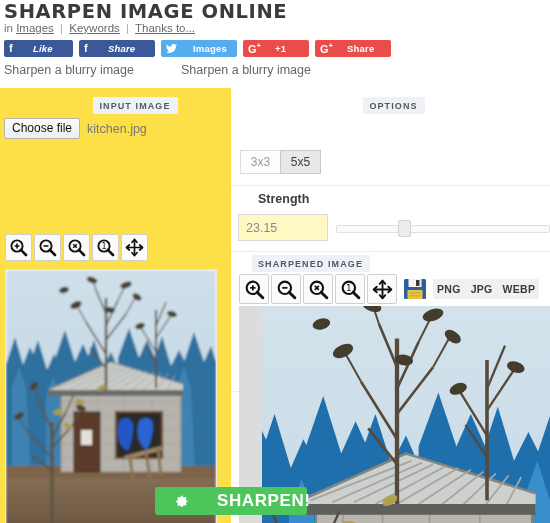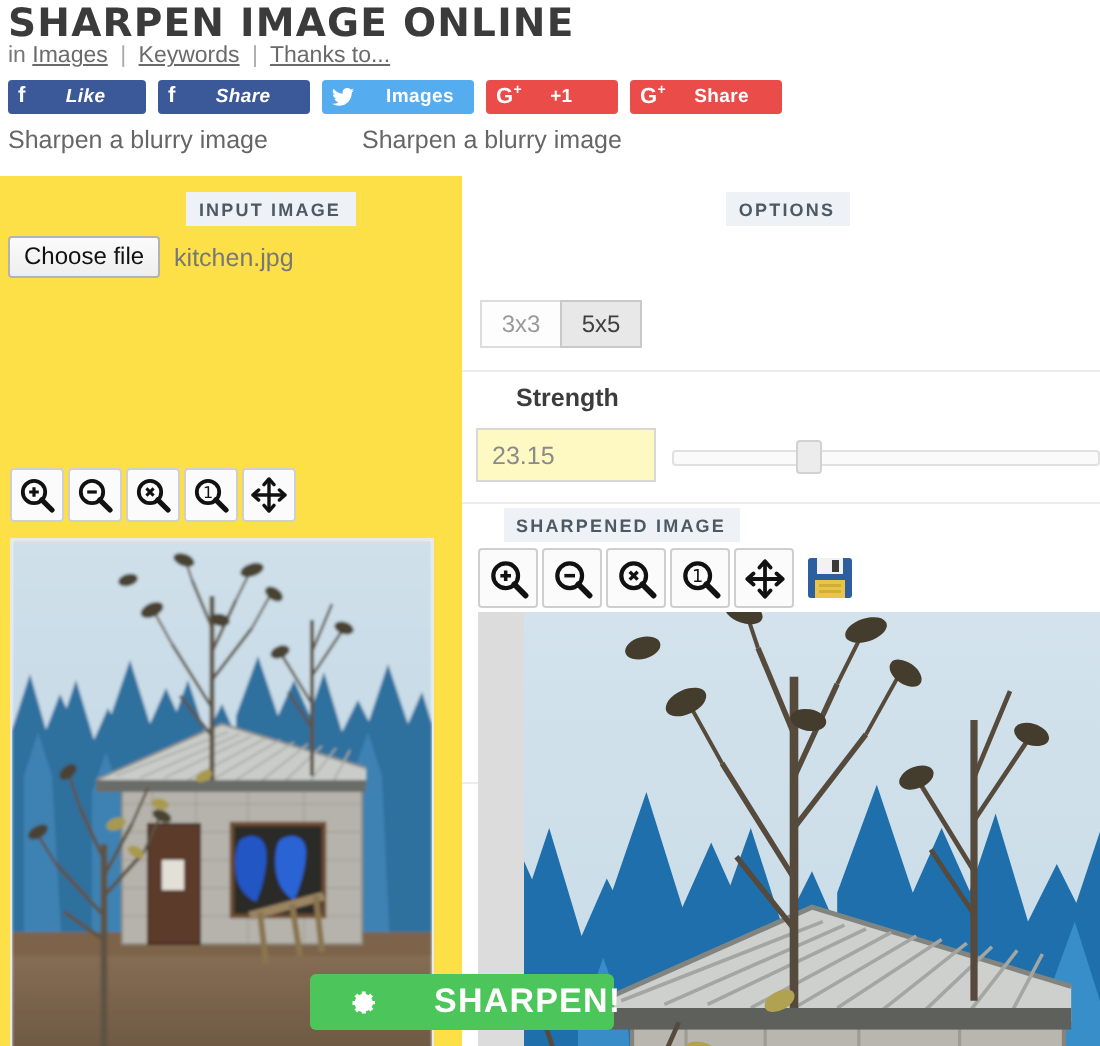--- a/index.html
+++ b/index.html
@@ -545,20 +545,25 @@
       <span class="floppy">
         <svg width="24" height="24" viewBox="0 0 24 24">
           <rect x="1" y="2" width="22" height="20" rx="1.5" fill="#2b5f9e"></rect>
           <rect x="5.5" y="2" width="13" height="8" fill="#f2f2f2"></rect>
           <rect x="13" y="3" width="3.5" height="6" fill="#3a3a3a"></rect>
           <rect x="4.5" y="13" width="15" height="9" fill="#e8c447"></rect>
           <rect x="6.5" y="15" width="11" height="1.5" fill="#cfae36"></rect>
           <rect x="6.5" y="18" width="11" height="1.5" fill="#cfae36"></rect>
         </svg>
       </span>
+      <span class="fmt-strip">
+        <span class="fmt">PNG</span>
+        <span class="fmt">JPG</span>
+        <span class="fmt">WEBP</span>
+      </span>
     </div>
 
     <div class="hr-line hr-4"></div>
 
     <div class="img-frame-right">
       <svg width="311" height="217" viewBox="0 0 311 217">
         <rect width="311" height="217" fill="#dcdcdc"></rect>
         <svg x="23" y="0" width="288" height="217" viewBox="25 10 160 122" preserveAspectRatio="xMinYMin slice">
           <defs>
             <linearGradient id="skyR" x1="0" y1="0" x2="0" y2="1">

